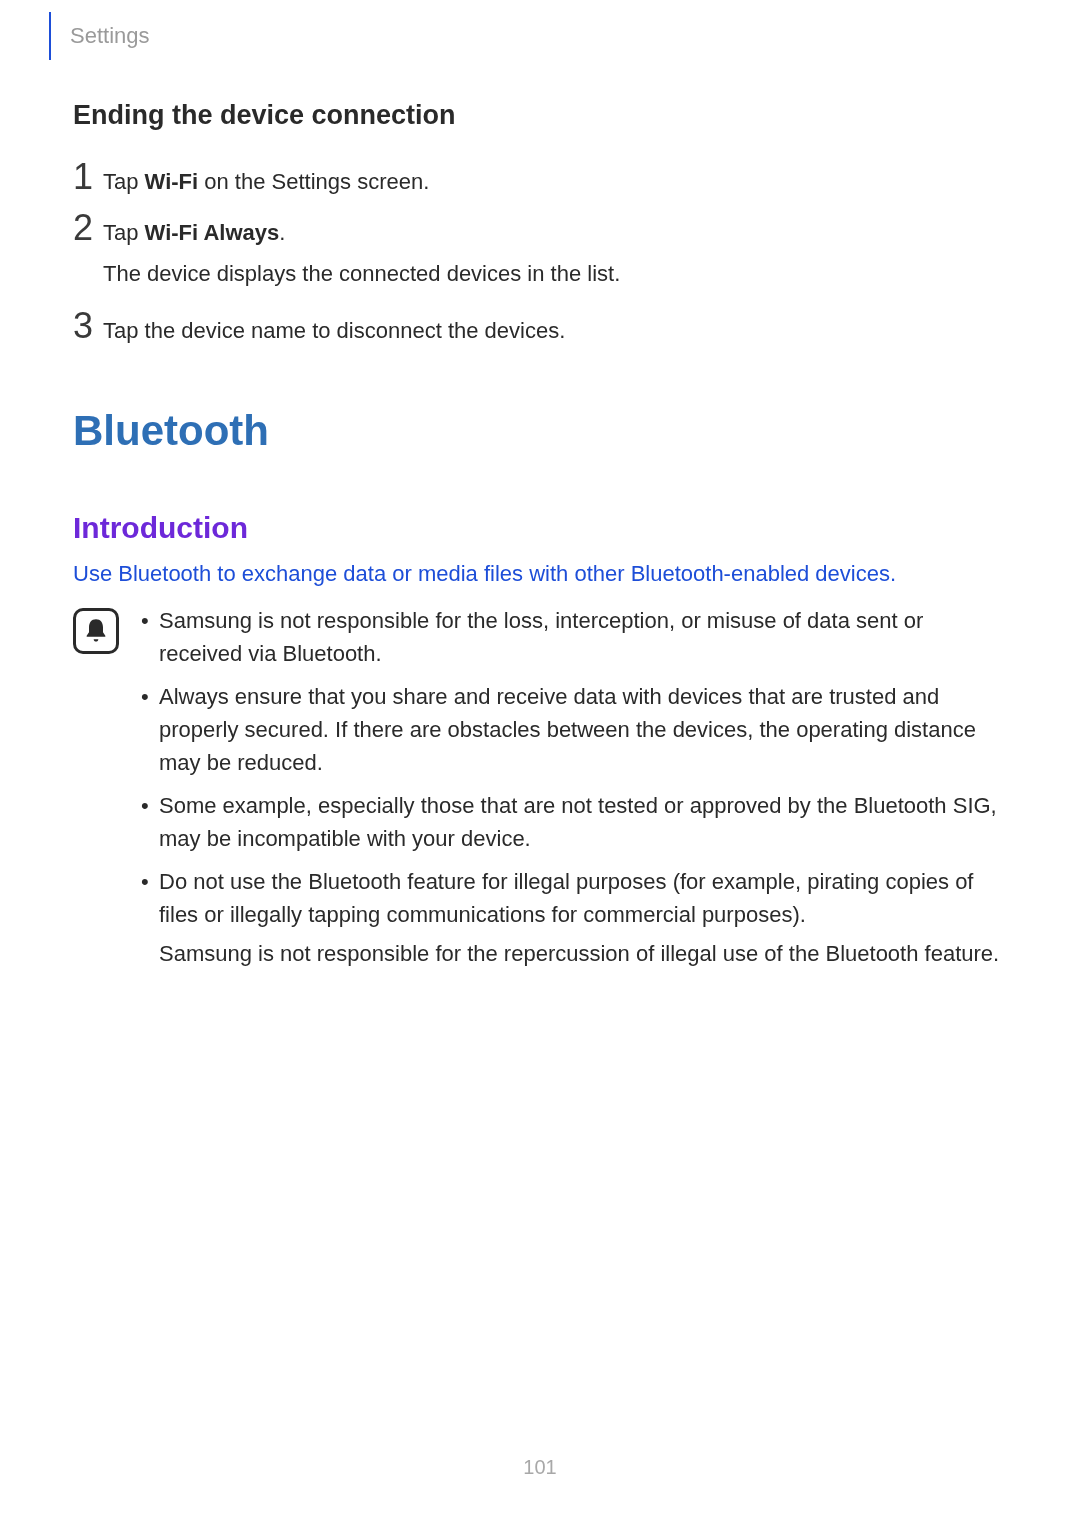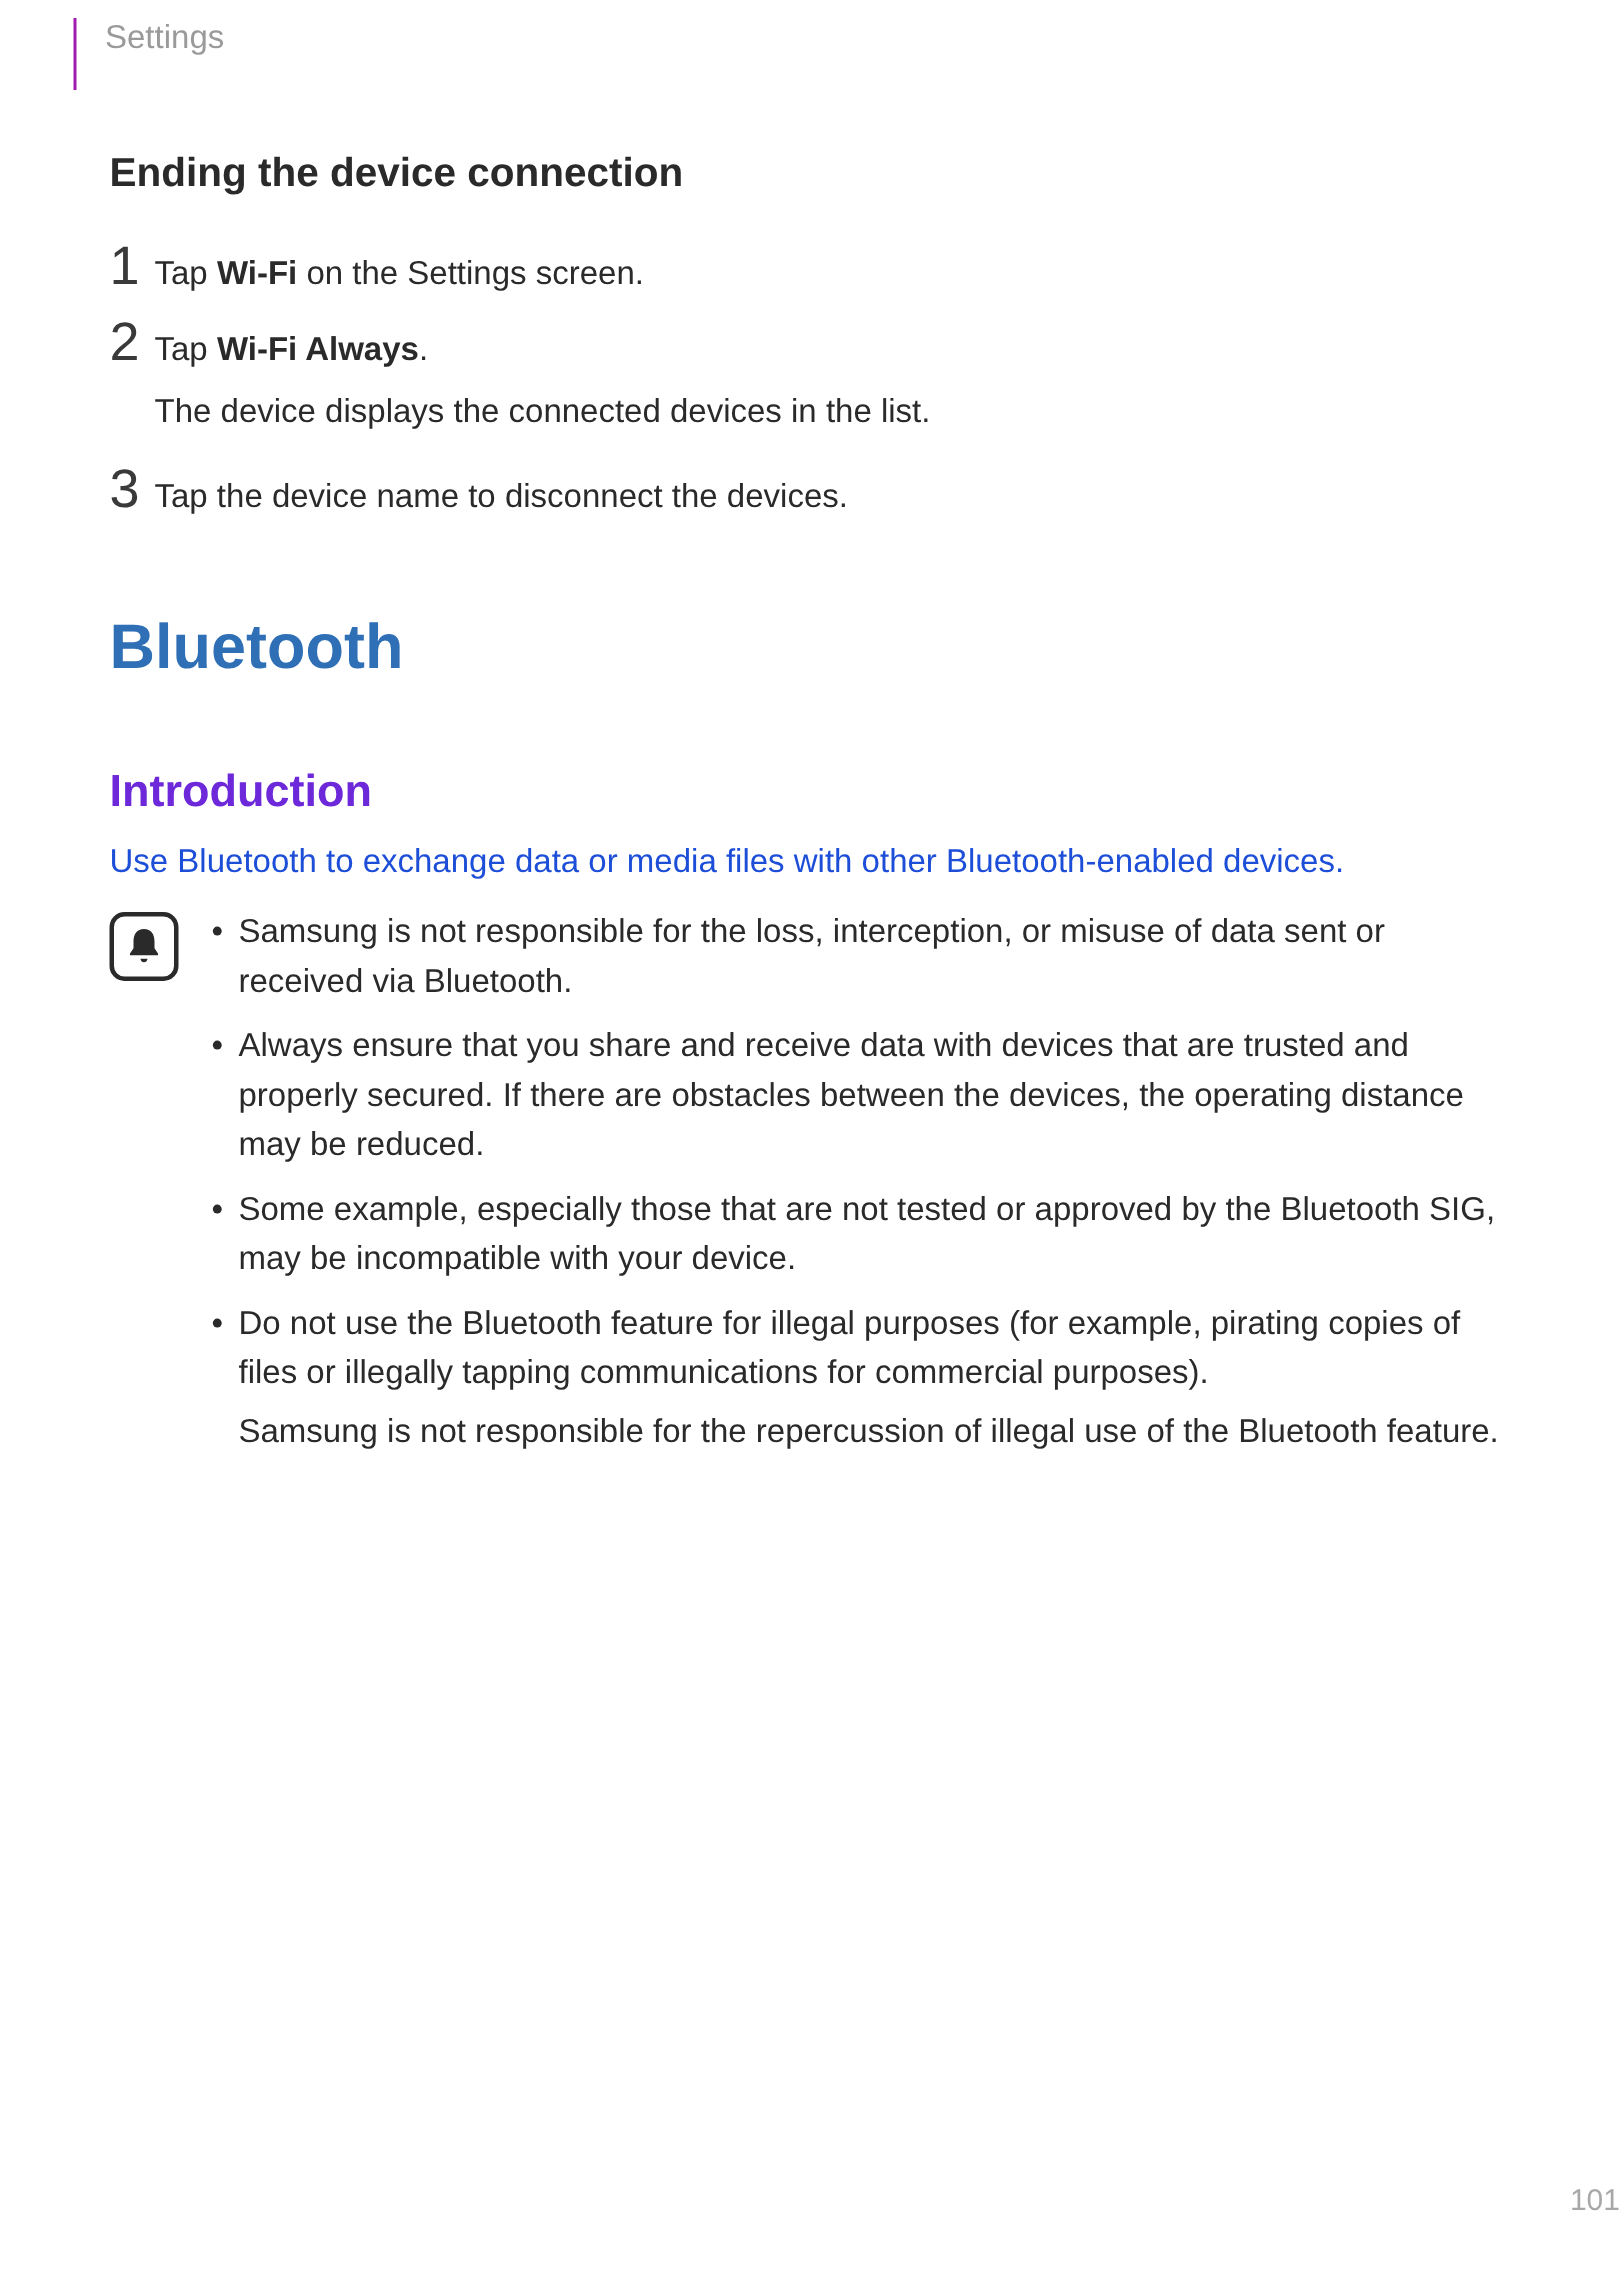--- a/index.html
+++ b/index.html
@@ -13,23 +13,24 @@
       background: #ffffff;
       font-family: 'Segoe UI', 'Helvetica Neue', Arial, sans-serif;
       color: #2a2a2a;
       position: relative;
     }
     .header-bar {
       position: absolute;
       left: 49px;
       top: 12px;
       height: 48px;
-      border-left: 2px solid #a21caf;
+      border-left: 2px solid #1d4ed8;
       padding-left: 19px;
       display: flex;
+      align-items: center;
     }
     .header-text {
       color: #9a9a9a;
       font-size: 22px;
       font-weight: 400;
     }
     .content {
       position: absolute;
       left: 73px;
       right: 73px;
@@ -127,21 +128,21 @@
       font-size: 22px;
     }
     .note-extra {
       margin-top: 6px;
     }
     .page-number {
       position: absolute;
       bottom: 48px;
       left: 0;
       right: 0;
-      text-align: right;
+      text-align: center;
       color: #a8a8a8;
       font-size: 20px;
       margin-top: 28px;
     }
   </style>
 </head>
 <body>
 
 <div class="header-bar">
   <span class="header-text">Settings</span>

